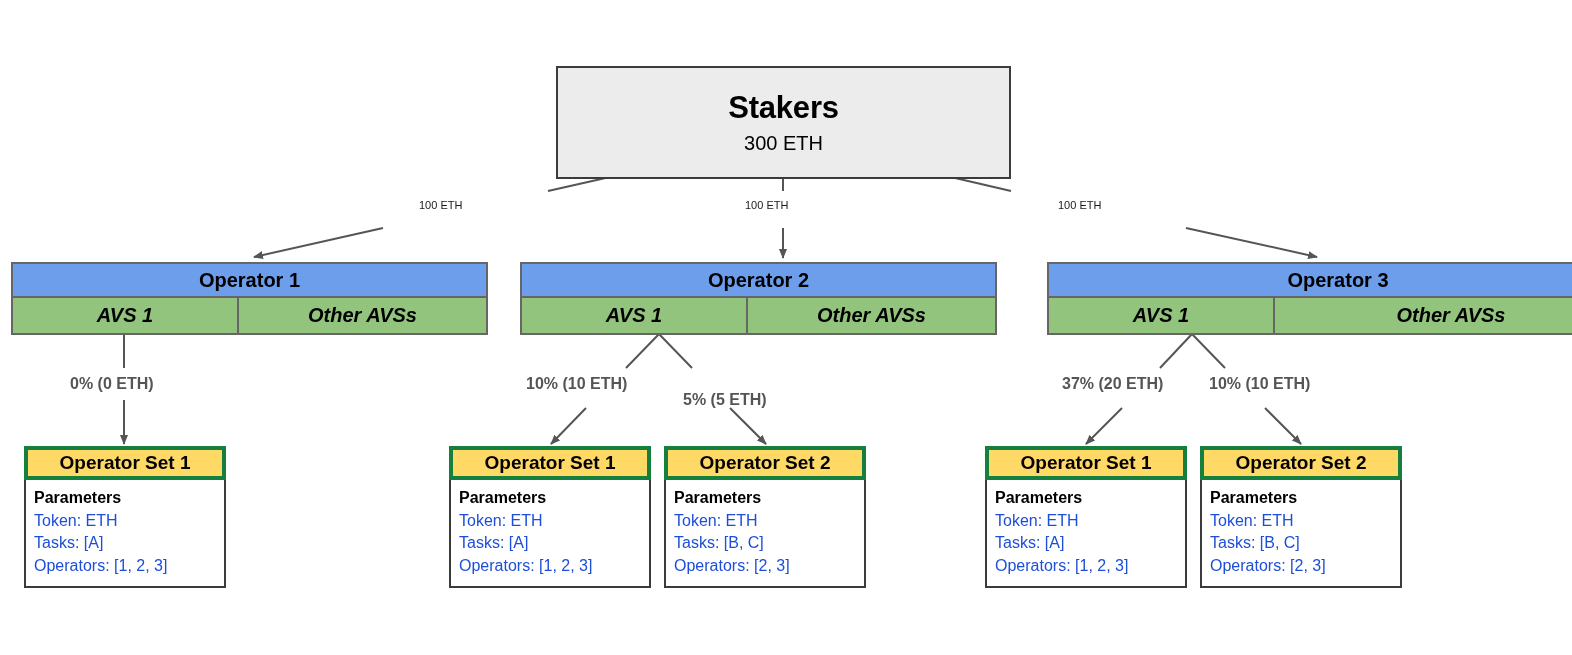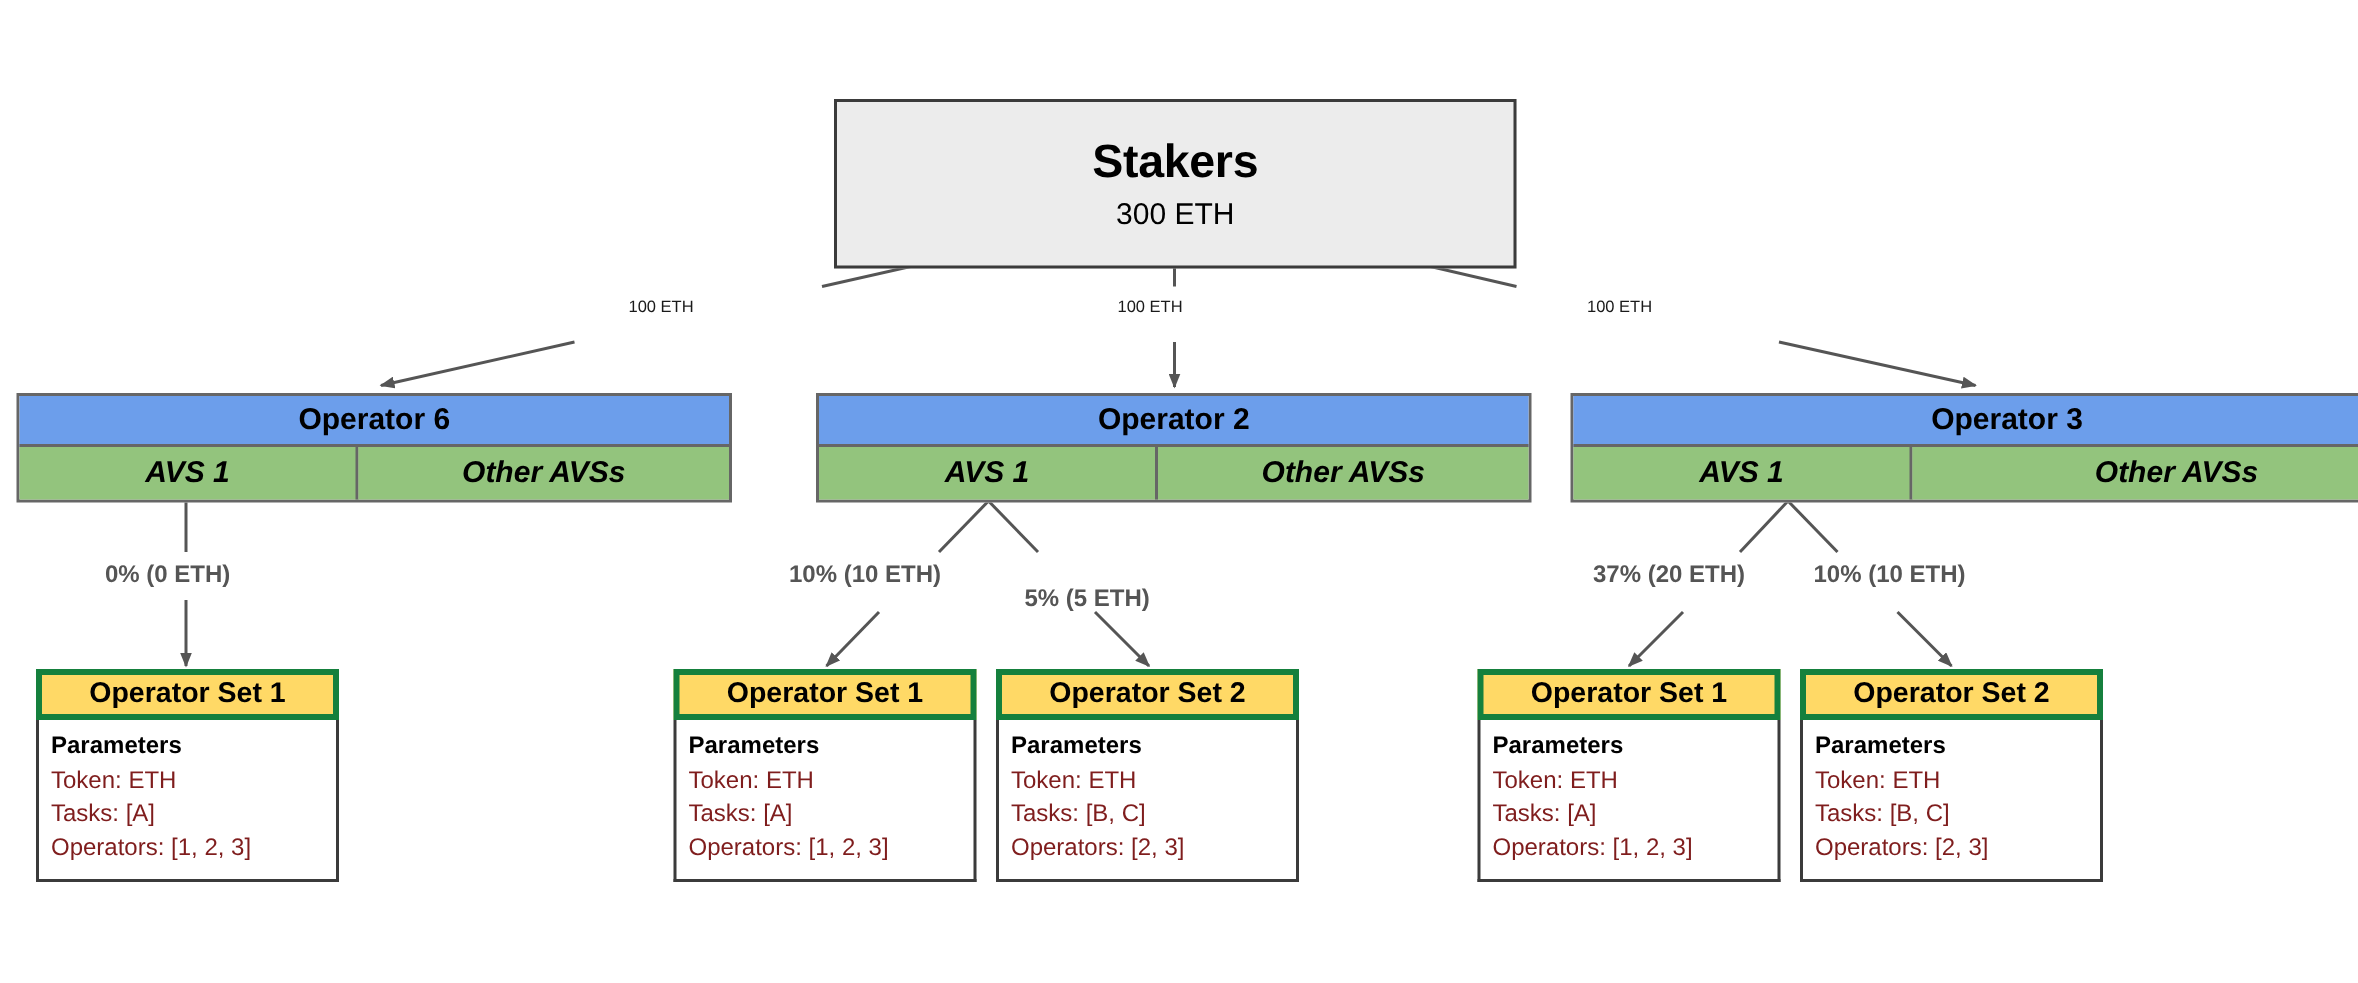--- a/index.html
+++ b/index.html
@@ -122,21 +122,21 @@
     padding: 7px 8px 8px 8px;
   }
   .opset-params-title {
     font-size: 16px;
     font-weight: bold;
     color: #000000;
     line-height: 1.42;
   }
   .opset-param-line {
     font-size: 16px;
-    color: #7f1d1d;
+    color: #1d4ed8;
     line-height: 1.42;
     white-space: nowrap;
   }
 
   
   .edge-label {
     position: absolute;
     font-size: 11px;
     color: #1a1a1a;
     white-space: nowrap;
@@ -191,28 +191,28 @@
   <div class="stakers-box">
     <div class="stakers-title">Stakers</div>
     <div class="stakers-sub">300 ETH</div>
   </div>
 
   <div class="edge-label" style="left:419px; top:200px;">100 ETH</div>
   <div class="edge-label" style="left:745px; top:200px;">100 ETH</div>
   <div class="edge-label" style="left:1058px; top:200px;">100 ETH</div>
 
   <div class="operator-box" style="left:11px; top:262px; width:477px;">
-    <div class="op-header">Operator 6</div>
+    <div class="op-header">Operator 1</div>
     <div class="op-avs-row">
       <div class="op-avs-cell left" style="width:226px;">AVS 1</div>
       <div class="op-avs-cell" style="flex:1;">Other AVSs</div>
     </div>
   </div>
 
-  <div class="operator-box" style="left:544px; top:262px; width:477px;">
+  <div class="operator-box" style="left:520px; top:262px; width:477px;">
     <div class="op-header">Operator 2</div>
     <div class="op-avs-row">
       <div class="op-avs-cell left" style="width:226px;">AVS 1</div>
       <div class="op-avs-cell" style="flex:1;">Other AVSs</div>
     </div>
   </div>
 
   <div class="operator-box" style="left:1047px; top:262px; width:582px;">
     <div class="op-header">Operator 3</div>
     <div class="op-avs-row">

